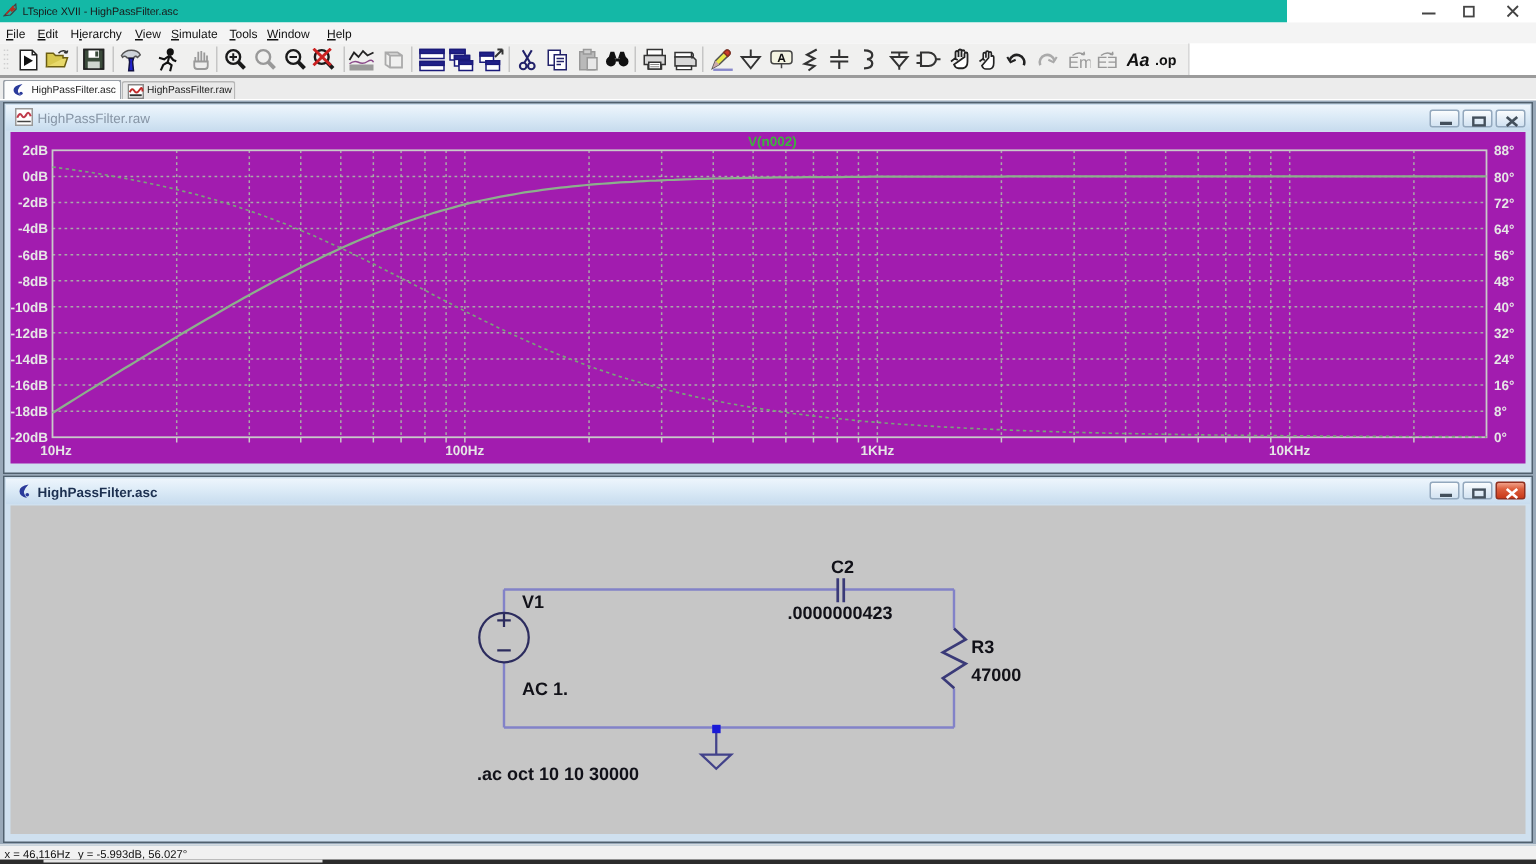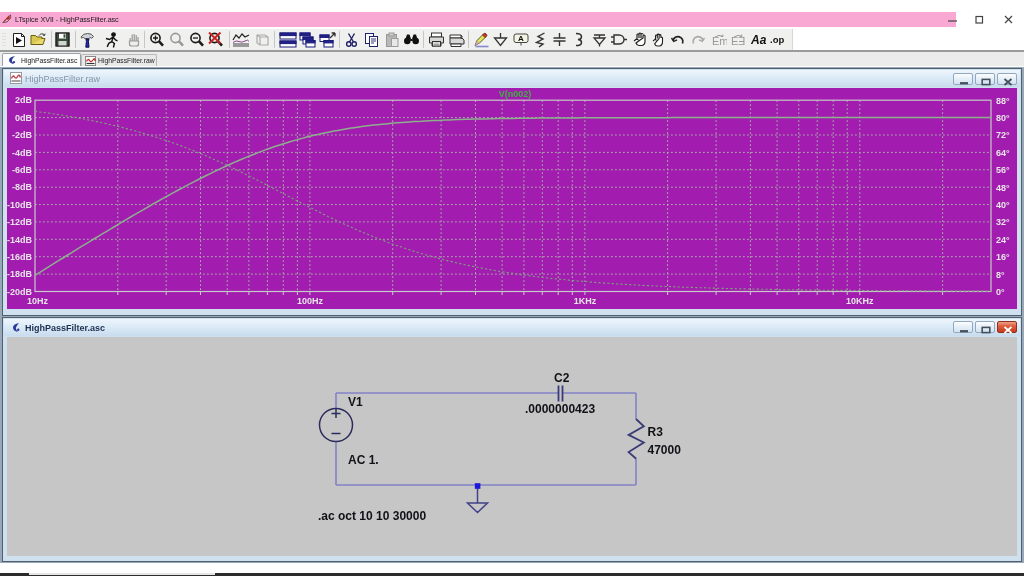--- a/index.html
+++ b/index.html
@@ -1,17 +1,17 @@
 <!DOCTYPE html>
 <html><head><meta charset="utf-8"><style>
 * {margin:0;padding:0;box-sizing:border-box}
 html,body {width:1024px;height:576px;overflow:hidden;font-family:"Liberation Sans",sans-serif}
 #app {position:relative;width:1024px;height:576px;background:#fff}
 .abs {position:absolute}
-#titlebar {position:absolute;left:0;top:12px;width:956px;height:15px;background:#f9a8d4}
+#titlebar {position:absolute;left:0;top:0;width:858px;height:15px;background:#14b8a6}
 #titlebar .txt {position:absolute;left:15px;top:3px;font-size:7.2px;letter-spacing:-0.05px;color:#1a1a1a}
 #menubar {position:absolute;left:0;top:15px;width:1024px;height:14px;background:#f4f4f4;font-size:8px;color:#111}
 #menubar span {position:absolute;top:3px}
 #toolbar {position:absolute;left:0;top:29px;width:1024px;height:21px;background:#fff}
 #toolbar .band {position:absolute;left:0;top:0;width:793px;height:21px;background:#f0f0ef;border-right:1px solid #d8d8d8}
 #toolbar .sep {position:absolute;top:2px;height:17px;width:1px;background:#c6c6c6}
 .ic {position:absolute}
 #tbline {position:absolute;left:0;top:50px;width:1024px;height:2px;background:#9b9b9b}
 #tabstrip {position:absolute;left:0;top:52px;width:1024px;height:13.5px;background:#ececec}
 .tab {position:absolute;font-size:6.8px;color:#222;white-space:nowrap}
@@ -38,20 +38,30 @@
         <path d="M2,7.5 L7,2 L5.5,5.5 L8,3.5" fill="none" stroke="#b03020" stroke-width="1.1"></path>
       </svg>
  <div class="txt">LTspice XVII - HighPassFilter.asc</div>
  <svg class="abs" style="left:946px;top:3px" width="70" height="10" viewBox="0 0 70 10">
   <path d="M2,6 h9" stroke="#444" stroke-width="1.2"></path>
   <rect x="30" y="1.5" width="6.5" height="6.5" fill="none" stroke="#444" stroke-width="1.2"></rect>
   <path d="M33,1.5 v-0 M31.5,1.5 v-0" stroke="#444"></path>
   <path d="M59,1 l7,7 M66,1 l-7,7" stroke="#444" stroke-width="1.2"></path>
  </svg>
 </div>
+<div id="menubar">
+      <span style="left:4px"><u>F</u>ile</span>
+      <span style="left:25px"><u>E</u>dit</span>
+      <span style="left:47px">H<u>i</u>erarchy</span>
+      <span style="left:90px"><u>V</u>iew</span>
+      <span style="left:114px"><u>S</u>imulate</span>
+      <span style="left:153px"><u>T</u>ools</span>
+      <span style="left:178px"><u>W</u>indow</span>
+      <span style="left:218px"><u>H</u>elp</span>
+    </div>
 <div id="toolbar">
       <div class="band"></div>
 <svg class="ic" style="left:2px;top:3px" width="4" height="15" viewBox="0 0 4 15">
         <path d="M1,1 V14 M3,1 V14" stroke="#cfcfcf" stroke-dasharray="1 2"></path>
       </svg>
 <div class="sep" style="left:50.5px"></div>
       <div class="sep" style="left:74.5px"></div>
       <div class="sep" style="left:143.5px"></div>
       <div class="sep" style="left:229px"></div>
       <div class="sep" style="left:273.5px"></div>
@@ -462,14 +472,18 @@
 <text x="341" y="126.5">AC 1.</text>
 <text x="547" y="45">C2</text>
 <text x="518" y="75.5">.0000000423</text>
 <text x="640.5" y="98.5">R3</text>
 <text x="640.5" y="117">47000</text>
 <text x="311" y="183">.ac oct 10 10 30000</text>
 </g>
 </svg></div>
 </div>
 
+<div id="statusbar">
+      <span class="st" style="left:3px">x = 46,116Hz</span>
+      <span class="st" style="left:52px">y = -5.993dB, 56.027°</span>
+    </div>
 <div id="bottomstrip"></div>
     <div id="bottomlight"></div>
 </div>
 </body></html>

